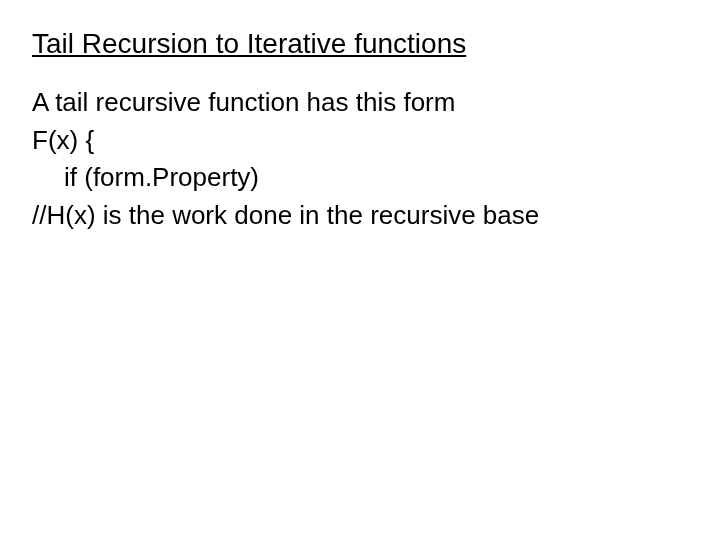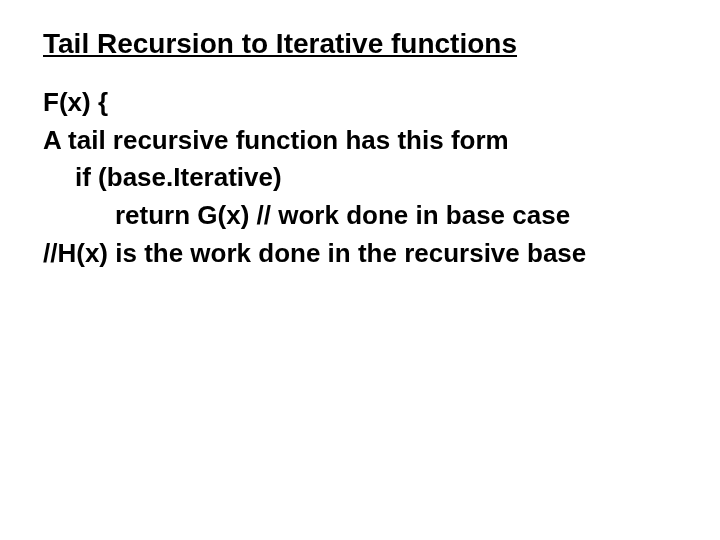--- a/index.html
+++ b/index.html
@@ -6,23 +6,22 @@
       margin: 0;
       padding: 0;
       width: 720px;
       height: 540px;
       background: #ffffff;
       font-family: Arial, Helvetica, sans-serif;
       color: #000000;
       box-sizing: border-box;
     }
     .slide {
-      padding: 28px 43px;
+      padding: 28px 32px;
       box-sizing: border-box;
-      font-weight: bold;
     }
     .title {
       font-size: 28px;
       text-decoration: underline;
       margin-bottom: 24px;
     }
     .content {
       font-size: 26px;
       line-height: 1.45;
     }
@@ -32,19 +31,18 @@
     .indent2 {
       padding-left: 72px;
     }
   </style>
 </head>
 <body>
 
 <div class="slide">
   <div class="title">Tail Recursion to Iterative functions</div>
   <div class="content">
+    <div>A tail recursive function has this form</div>
     <div>F(x) {</div>
-    <div>A tail recursive function has this form</div>
-    <div class="indent1">if (base.Iterative)</div>
-    <div class="indent2">return G(x) // work done in base case</div>
+    <div class="indent1">if (form.Property)</div>
     <div>//H(x) is the work done in the recursive base</div>
   </div>
 </div>
 
 </body></html>

